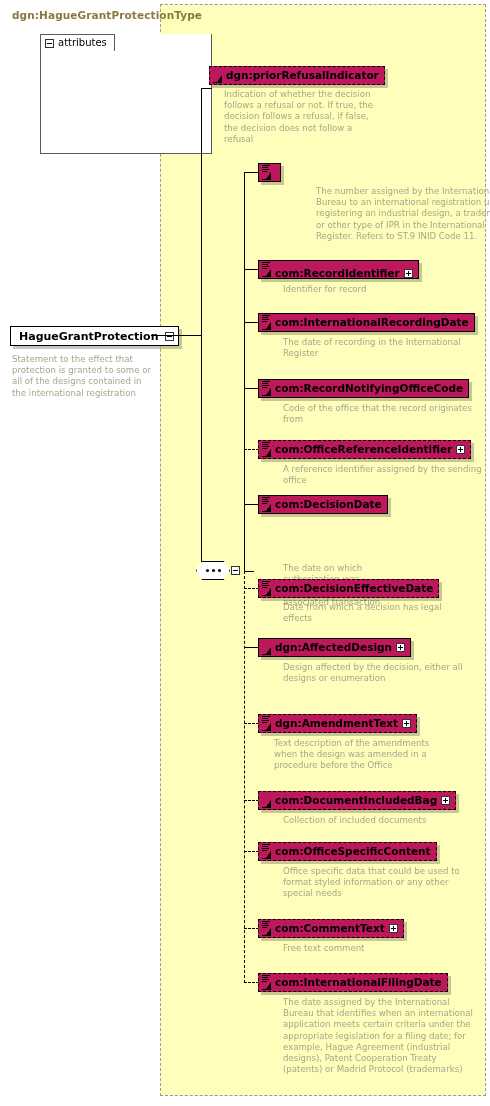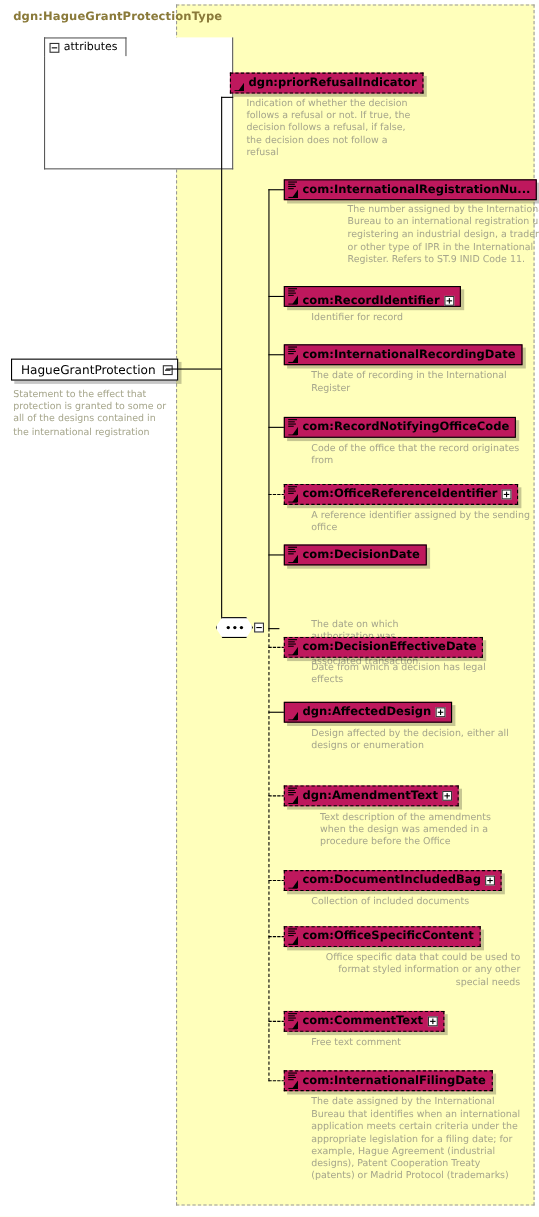--- a/index.html
+++ b/index.html
@@ -191,21 +191,21 @@
     border: 1px solid #000;
     box-sizing: border-box;
     display: flex;
     align-items: center;
     padding: 0 4px 0 8px;
     gap: 7px;
     box-shadow: 3px 3px 0 0 rgba(0,0,0,0.22);
   }
   #root-node .name {
     font-size: 11px;
-    font-weight: normal;
+    font-weight: bold;
     color: #000;
     white-space: nowrap;
     text-align: right;
   }
   #root-annot {
     position: absolute;
     left: 12px;
     top: 354px;
     width: 145px;
     font-size: 8.6px;
@@ -315,21 +315,20 @@
 
 <div class="line h-solid" style="left:244px; top:172px; width:15px;"></div>
 <div class="node" style="left:258px; top:163px;">
   <span class="ico-lines">
       <i></i>
       <i></i>
       <i></i>
       <i></i>
     </span>
   <span class="ico-arrow"></span>
-  <span class="name">com:InternationalRegistrationNu...</span>
 </div>
 <div class="annot" style="left:271px; top:186px; width:200px;margin-left:33px;">The number assigned by the International Bureau to an international registration upon registering an industrial design, a trademark or other type of IPR in the International Register. Refers to ST.9 INID Code 11.</div>
 
 <div class="line h-solid" style="left:244px; top:269px; width:15px;"></div>
 <div class="node" style="left:258px; top:260px;align-items:flex-end;">
   <span class="ico-lines">
       <i></i>
       <i></i>
       <i></i>
       <i></i>
@@ -419,42 +418,42 @@
   <span class="ico-lines">
       <i></i>
       <i></i>
       <i></i>
       <i></i>
     </span>
   <span class="ico-arrow"></span>
   <span class="name">dgn:AmendmentText</span>
   <span class="expander plus"></span>
 </div>
-<div class="annot" style="left:279px; top:738px; width:180px;">Text description of the amendments when the design was amended in a procedure before the Office</div>
+<div class="annot" style="left:262px; top:738px; width:180px;">Text description of the amendments when the design was amended in a procedure before the Office</div>
 
 <div class="line h-dash" style="left:244px; top:800px; width:15px;"></div>
 <div class="node optional" style="left:258px; top:791px;">
   <span class="ico-arrow"></span>
   <span class="name">com:DocumentIncludedBag</span>
   <span class="expander plus"></span>
 </div>
 <div class="annot" style="left:271px; top:815px; width:190px;">Collection of included documents</div>
 
 <div class="line h-dash" style="left:244px; top:851px; width:15px;"></div>
 <div class="node optional" style="left:258px; top:842px;">
   <span class="ico-lines">
       <i></i>
       <i></i>
       <i></i>
       <i></i>
     </span>
   <span class="ico-arrow"></span>
   <span class="name">com:OfficeSpecificContent</span>
 </div>
-<div class="annot" style="left:271px; top:866px; width:190px;text-align:right;">Office specific data that could be used to format styled information or any other special needs</div>
+<div class="annot" style="left:271px; top:866px; width:190px;">Office specific data that could be used to format styled information or any other special needs</div>
 
 <div class="line h-dash" style="left:244px; top:928px; width:15px;"></div>
 <div class="node optional" style="left:258px; top:919px;">
   <span class="ico-lines">
       <i></i>
       <i></i>
       <i></i>
       <i></i>
     </span>
   <span class="ico-arrow"></span>

